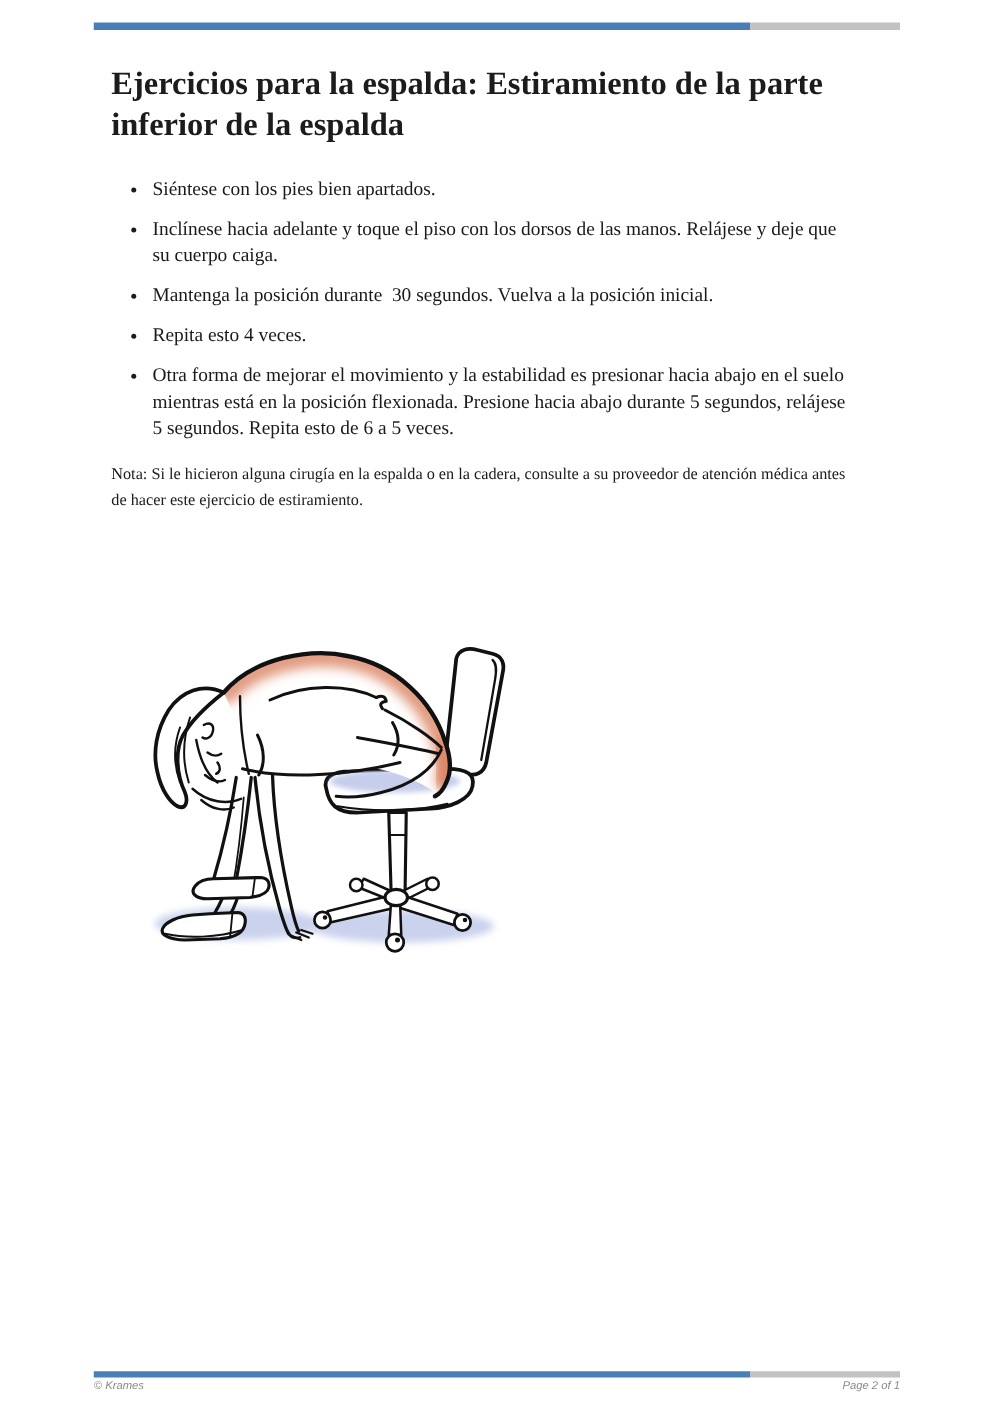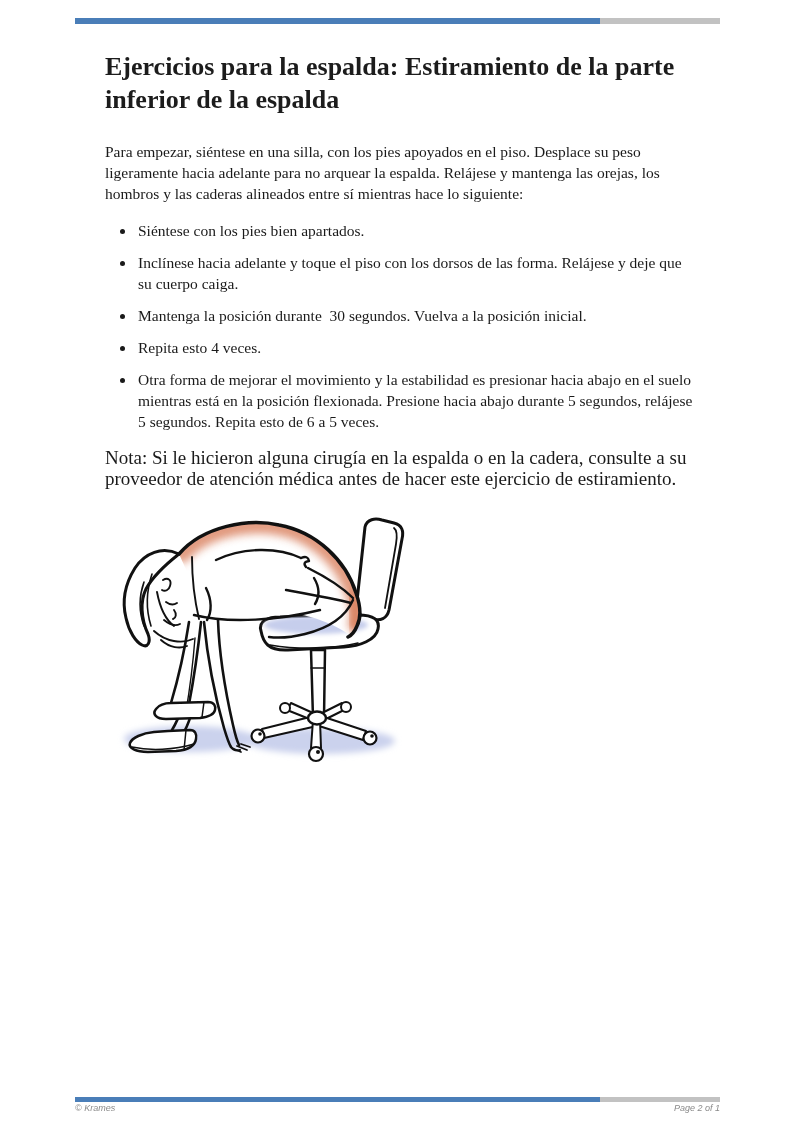--- a/index.html
+++ b/index.html
@@ -20,42 +20,42 @@
     width: 645px; height: 6px;
     background: linear-gradient(to right, #4A7EB8 0 81.4%, #C2C2C2 81.4% 100%);
   }
   .bottom-rule {
     position: absolute; left: 75px; top: 1097px;
     width: 645px; height: 5px;
     background: linear-gradient(to right, #4A7EB8 0 81.4%, #C2C2C2 81.4% 100%);
   }
 
   .content {
-    position: absolute; left: 105px; top: 50px; width: 588px;
+    position: absolute; left: 89px; top: 50px; width: 588px;
   }
   .doc-title {
     font-size: 26px; line-height: 33px; font-weight: bold;
     color: #1c1c1c; margin: 0 0 25px 0;
     font-family: "Liberation Serif", serif;
   }
   .body-text {
     font-size: 15.5px; line-height: 21px; margin: 0 0 16px 0;
   }
   .bullet-list {
     margin: 0 0 15px 0; padding: 0 0 0 31px;
     font-size: 15.5px; line-height: 21px;
     list-style-type: disc;
   }
   .bullet-list li {
     margin: 0 0 11px 0;
     padding-left: 2px;
     white-space: pre-wrap; 
   }
   .note-text {
-    font-size: 19px; line-height: 21px; margin: 0;
+    font-size: 13px; line-height: 21px; margin: 0;
   }
 
   .figure {
     position: absolute; left: 108px; top: 498px;
     width: 330px; height: 290px;
   }
 
   .footer-row {
     position: absolute; left: 75px; top: 1103px; width: 645px;
     display: flex; justify-content: space-between; align-items: center;
@@ -66,25 +66,24 @@
 </head>
 <body>
 
 <div class="page">
 
   <div class="top-rule"></div>
 
   <div class="content">
     <h1 class="doc-title">Ejercicios para la espalda: Estiramiento de la parte inferior de la espalda</h1>
 
-    <p class="body-text">Para empezar, siéntese en una silla, con los pies apoyados en el piso. Desplace su peso ligeramente hacia adelante para no arquear la espalda. Relájese y mantenga las orejas, los hombros y las caderas alineados entre sí mientras hace lo siguiente:</p>
 
     <ul class="bullet-list">
       <li>Siéntese con los pies bien apartados.</li>
-      <li>Inclínese hacia adelante y toque el piso con los dorsos de las forma. Relájese y deje que su cuerpo caiga.</li>
+      <li>Inclínese hacia adelante y toque el piso con los dorsos de las manos. Relájese y deje que su cuerpo caiga.</li>
       <li>Mantenga la posición durante  30 segundos. Vuelva a la posición inicial.</li>
       <li>Repita esto 4 veces.</li>
       <li>Otra forma de mejorar el movimiento y la estabilidad es presionar hacia abajo en el suelo mientras está en la posición flexionada. Presione hacia abajo durante 5 segundos, relájese 5 segundos. Repita esto de 6 a 5 veces.</li>
     </ul>
 
     <p class="note-text">Nota: Si le hicieron alguna cirugía en la espalda o en la cadera, consulte a su proveedor de atención médica antes de hacer este ejercicio de estiramiento.</p>
   </div>
 
   <svg class="figure" viewBox="0 0 330 290" xmlns="http://www.w3.org/2000/svg">
     <defs>

